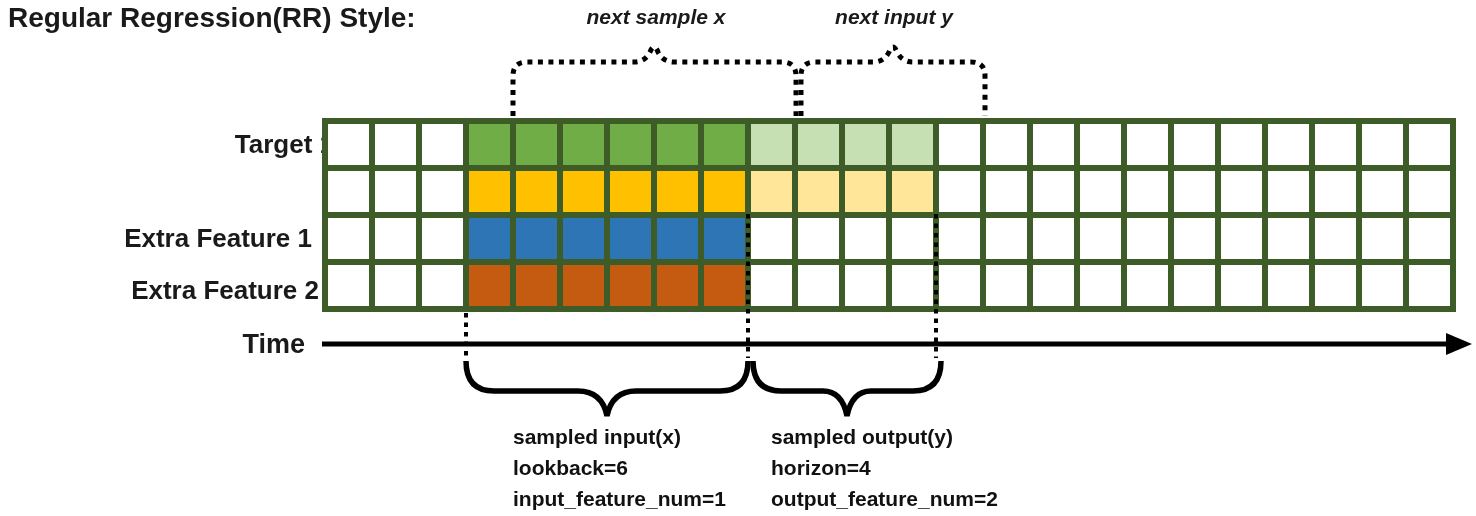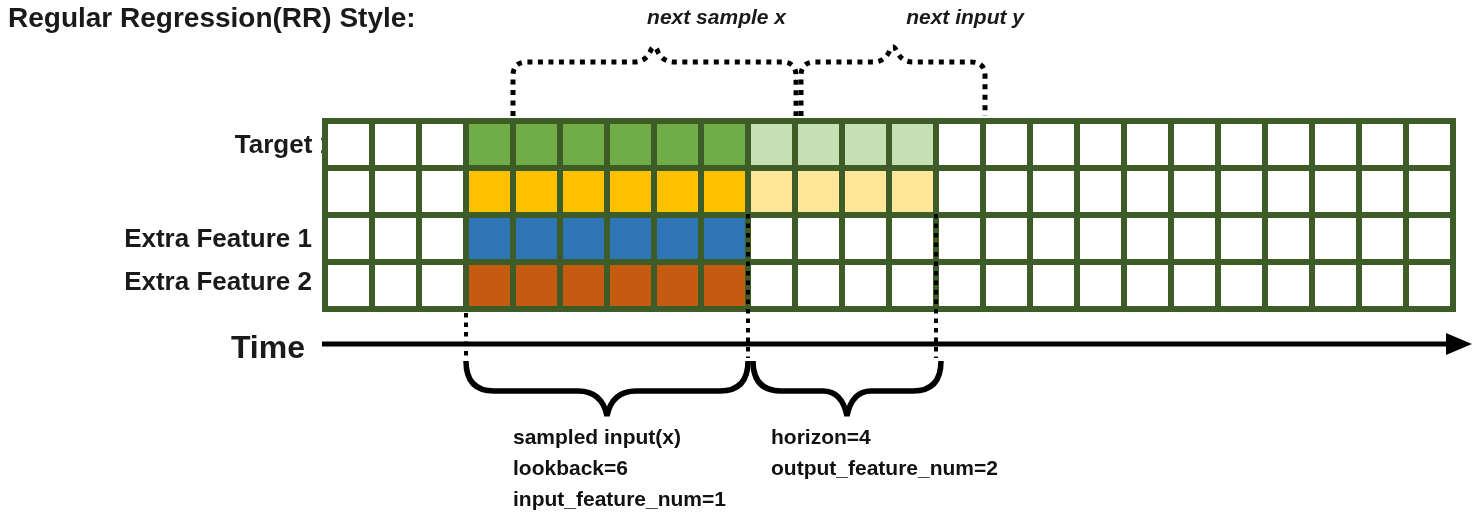--- a/index.html
+++ b/index.html
@@ -5,42 +5,42 @@
   html,body{margin:0;padding:0;background:#ffffff;}
   .canvas{
     position:relative;width:1476px;height:516px;background:#ffffff;
     font-family:"Liberation Sans",sans-serif;color:#1a1a1a;overflow:hidden;
   }
   .title{
     position:absolute;left:8px;top:2px;font-size:28px;font-weight:bold;
     letter-spacing:0px;white-space:nowrap;
   }
   .top-label{
-    position:absolute;top:5px;width:260px;text-align:right;
+    position:absolute;top:5px;width:260px;text-align:center;
     font-size:21px;font-style:italic;font-weight:600;white-space:nowrap;
   }
   #top-label-x{left:526px;}
   #top-label-y{left:764px;}
   .row-label{
     position:absolute;left:0;width:312px;text-align:right;
     font-size:26px;font-weight:bold;height:32px;line-height:32px;white-space:nowrap;
   }
   #row-label-0{top:128px;padding-left:22px;}
   #row-label-1{top:175px;}
   #row-label-2{top:222px;}
-  #row-label-3{top:265px;}
+  #row-label-3{top:274px;padding-left:7px;}
   .cells{
     position:absolute;left:322px;top:118px;
     display:grid;grid-template-columns:repeat(24,41px);grid-auto-rows:41px;
     gap:6px;padding:6px;width:max-content;
   }
   .cell{width:41px;height:41px;}
   .time-label{
     position:absolute;left:140px;top:329px;width:165px;text-align:right;
-    font-size:32px;font-weight:bold;
+    font-size:27px;font-weight:bold;
   }
   .bottom-text{
     position:absolute;top:421px;font-size:21px;font-weight:600;
     line-height:31px;white-space:nowrap;color:#111;
   }
   #bottom-text-input{left:513px;}
   #bottom-text-output{left:771px;}
   .overlay{position:absolute;left:0;top:0;pointer-events:none;}
 </style>
 </head>
@@ -157,20 +157,21 @@
     </div>
 
   <div class="time-label">Time</div>
 
   <div class="bottom-text" id="bottom-text-input">
     <div>sampled input(x)</div>
     <div>lookback=6</div>
     <div>input_feature_num=1</div>
   </div>
   <div class="bottom-text" id="bottom-text-output">
+    <div>sampled output(y)</div>
     <div>horizon=4</div>
     <div>output_feature_num=2</div>
   </div>
 
   <svg class="overlay" width="1476" height="516" viewBox="0 0 1476 516">
 
     <path d="M 513 116 L 513 76 Q 513 62 527 62 L 634 62 Q 645 62 650 52 Q 654 42 658 52 Q 663 62 674 62 L 782 62 Q 796 62 796 76 L 796 116" fill="none" stroke="#000" stroke-width="5" stroke-dasharray="5 5.5"></path>
 
     <path d="M 801 116 L 801 76 Q 801 62 815 62 L 873 62 Q 884 62 889 52 Q 893 42 897 52 Q 902 62 913 62 L 971 62 Q 985 62 985 76 L 985 116" fill="none" stroke="#000" stroke-width="5" stroke-dasharray="5 5.5"></path>
 

